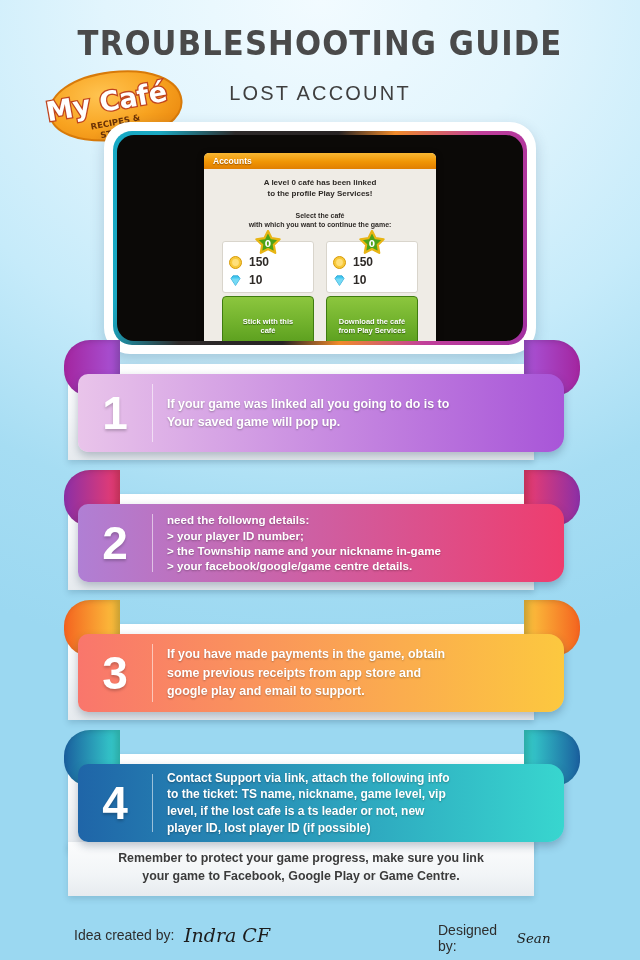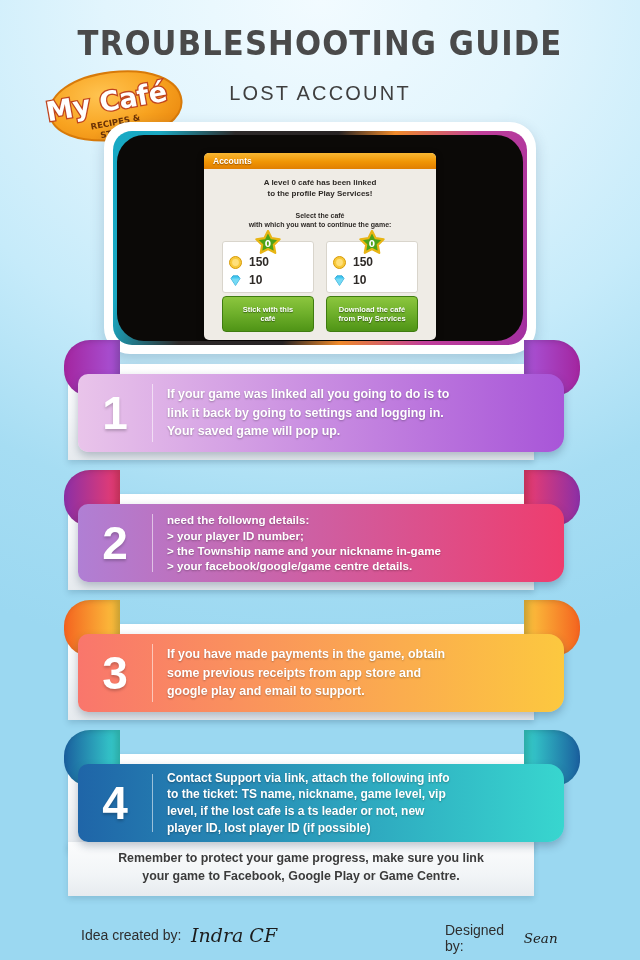--- a/index.html
+++ b/index.html
@@ -32,21 +32,21 @@
     background:#ffffff;border-radius:26px;
     box-shadow:0 5px 14px rgba(40,70,100,.22);
     padding:9px;box-sizing:border-box;
   }
   .tablet-inner{
     width:100%;height:100%;border-radius:19px;box-sizing:border-box;
     padding:4px;
     background:linear-gradient(105deg,#17a9c4 0%,#1aa8c2 10%,#2e2a2a 26%,#272324 48%,#ef8a2a 60%,#c13f9a 78%,#a12fa0 100%);
   }
   .tablet-screen{
-    width:100%;height:100%;border-radius:27px;background:#0b0907;
+    width:100%;height:100%;border-radius:17px;background:#0b0907;
     position:relative;overflow:hidden;
   }
 
   
   .dlg{
     position:absolute;left:50%;transform:translateX(-50%);top:18px;
     width:232px;background:#efece6;border-radius:5px;overflow:hidden;
     box-shadow:0 2px 6px rgba(0,0,0,.5);
   }
   .dlg-head{
@@ -69,21 +69,21 @@
     width:26px;height:25px;z-index:3;
   }
   .card-box{
     background:#fff;border:1px solid #d9d5cc;border-radius:3px;
     padding:13px 6px 5px;box-sizing:border-box;height:52px;
   }
   .cur{display:flex;align-items:center;gap:7px;margin-bottom:4px;}
   .cur .icon{width:13px;height:13px;flex:0 0 13px;}
   .cur .val{font-size:12px;font-weight:bold;color:#2e2a27;}
   .cbtn{
-    margin-top:3px;border-radius:4px;padding:8px 3px;box-sizing:border-box;
+    margin-top:3px;border-radius:4px;padding:20px 3px;box-sizing:border-box;
     min-height:22px;display:flex;align-items:center;justify-content:center;
     background:linear-gradient(180deg,#8cc63e 0%,#6fb02b 48%,#4f9416 100%);
     border:1px solid #3f7c10;
     color:#fff;font-size:7.5px;font-weight:bold;line-height:1.2;text-align:center;
     text-shadow:0 1px 1px rgba(40,80,10,.8);
   }
 
   
   .steps{position:absolute;left:0;top:336px;width:640px;}
   .step{position:relative;height:130px;}
@@ -135,21 +135,21 @@
     background:linear-gradient(180deg,#fbfcfd 0%,#f2f5f7 60%,#e7ebef 100%);
     box-shadow:0 3px 6px rgba(30,60,90,.16);
   }
   .note-txt{
     position:absolute;left:68px;top:8px;width:466px;text-align:center;
     font-size:12.4px;font-weight:bold;color:#3b3b3b;line-height:1.45;
   }
   .note-txt .ln{display:block;}
 
   
-  .credits{position:absolute;left:7px;top:918px;width:504px;height:42px;}
+  .credits{position:absolute;left:0;top:918px;width:504px;height:42px;}
   .cred{position:absolute;display:flex;align-items:center;gap:8px;
     font-size:14px;color:#2e2e2e;}
   .cred.left{left:74px;top:4px;}
   .cred.right{left:438px;top:4px;}
   .sig{height:26px;}
 </style>
 </head>
 <body>
 
 <div class="title">TROUBLESHOOTING GUIDE</div>
@@ -261,21 +261,20 @@
 
   <div class="step">
     <div class="panel"></div>
     <div class="tail-l" style="background: linear-gradient(90deg, rgb(163, 37, 159) 0%, rgb(168, 85, 216) 100%);"></div>
     <div class="tail-r" style="background: linear-gradient(270deg, rgb(163, 37, 159) 0%, rgb(168, 85, 216) 100%);"></div>
     <div class="banner" style="background: linear-gradient(90deg, rgb(233, 196, 234) 0%, rgb(168, 85, 216) 100%);">
       <div class="num">1</div>
       <div class="divider"></div>
       <div class="txt">
         <span class="ln">If your game was linked all you going to do is to</span>
-        <span class="ln">link it back by going to settings and logging in.</span>
         <span class="ln">Your saved game will pop up.</span>
       </div>
     </div>
   </div>
 
   <div class="step">
     <div class="panel"></div>
     <div class="tail-l" style="background: linear-gradient(90deg, rgb(139, 47, 166) 0%, rgb(238, 61, 110) 100%);"></div>
     <div class="tail-r" style="background: linear-gradient(270deg, rgb(139, 47, 166) 0%, rgb(238, 61, 110) 100%);"></div>
     <div class="banner" style="background: linear-gradient(90deg, rgb(176, 127, 212) 0%, rgb(238, 61, 110) 100%);">

